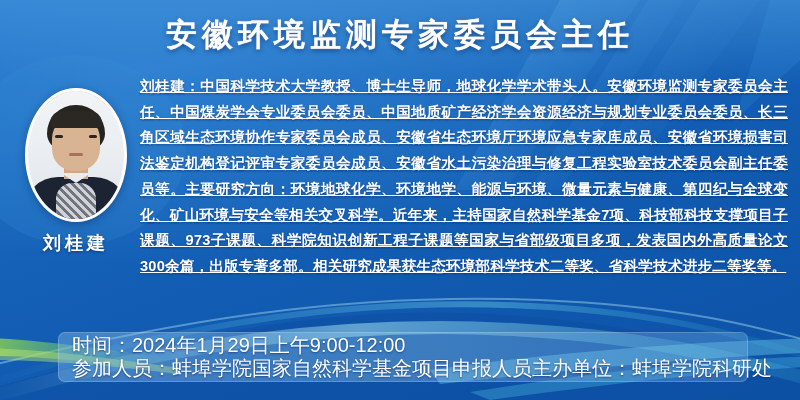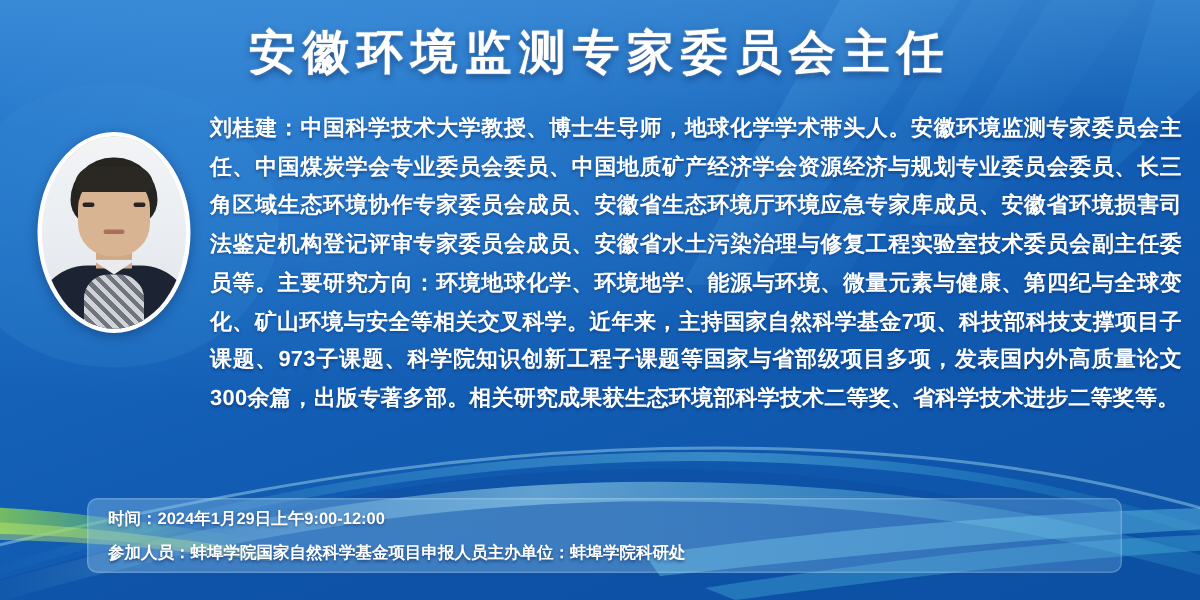--- a/index.html
+++ b/index.html
@@ -68,34 +68,35 @@
     margin-top:9px;font-size:18px;font-weight:bold;color:#ffffff;letter-spacing:4px;
     text-shadow:0 1px 3px rgba(0,25,70,.6);
   }
 
   
   .bio{
     position:absolute;left:140px;top:74px;width:648px;
     font-size:14.6px;line-height:25.7px;font-weight:bold;color:#ffffff;
     letter-spacing:.2px;text-align:justify;text-justify:inter-ideograph;
     text-shadow:0 1px 2px rgba(0,25,70,.45);
+    text-decoration:underline;
   }
 
   
   .info-panel{
     position:absolute;left:58px;top:332px;width:690px;height:50px;
     border-radius:7px;
     background:linear-gradient(90deg,rgba(130,185,230,.42) 0%,rgba(150,205,238,.34) 55%,rgba(120,180,228,.30) 100%);
     box-shadow:inset 0 0 0 1px rgba(255,255,255,.18);
     display:flex;flex-direction:column;justify-content:center;
     padding:0 0 0 14px;box-sizing:border-box;
   }
   .info-row{display:flex;align-items:center;height:23px;}
   .info-cell{
-    font-size:11px;font-weight:bold;color:#ffffff;white-space:nowrap;
+    font-size:20px;font-weight:normal;color:#ffffff;white-space:nowrap;
     text-shadow:0 1px 2px rgba(0,30,80,.55);
   }
   .info-cell.left{width:300px;}
 </style>
 </head>
 <body>
 
 <div id="poster">
 
   <svg id="deco-svg" viewBox="0 0 800 400" preserveAspectRatio="none">
@@ -160,20 +161,21 @@
       <div class="ph-shirt"></div>
       <div class="ph-neck"></div>
       <div class="ph-collar"></div>
       <div class="ph-hair"></div>
       <div class="ph-face"></div>
       <div class="ph-fringe"></div>
       <div class="ph-eye l"></div>
       <div class="ph-eye r"></div>
       <div class="ph-mouth"></div>
     </div>
+    <div class="speaker-name">刘桂建</div>
   </div>
 
   <div class="bio">刘桂建：中国科学技术大学教授、博士生导师，地球化学学术带头人。安徽环境监测专家委员会主任、中国煤炭学会专业委员会委员、中国地质矿产经济学会资源经济与规划专业委员会委员、长三角区域生态环境协作专家委员会成员、安徽省生态环境厅环境应急专家库成员、安徽省环境损害司法鉴定机构登记评审专家委员会成员、安徽省水土污染治理与修复工程实验室技术委员会副主任委员等。主要研究方向：环境地球化学、环境地学、能源与环境、微量元素与健康、第四纪与全球变化、矿山环境与安全等相关交叉科学。近年来，主持国家自然科学基金7项、科技部科技支撑项目子课题、973子课题、科学院知识创新工程子课题等国家与省部级项目多项，发表国内外高质量论文300余篇，出版专著多部。相关研究成果获生态环境部科学技术二等奖、省科学技术进步二等奖等。</div>
 
   <div class="info-panel">
     <div class="info-row">
       <div class="info-cell left">
         <span>时间：</span><span>2024年1月29日上午9:00-12:00</span>
       </div>
     </div>

